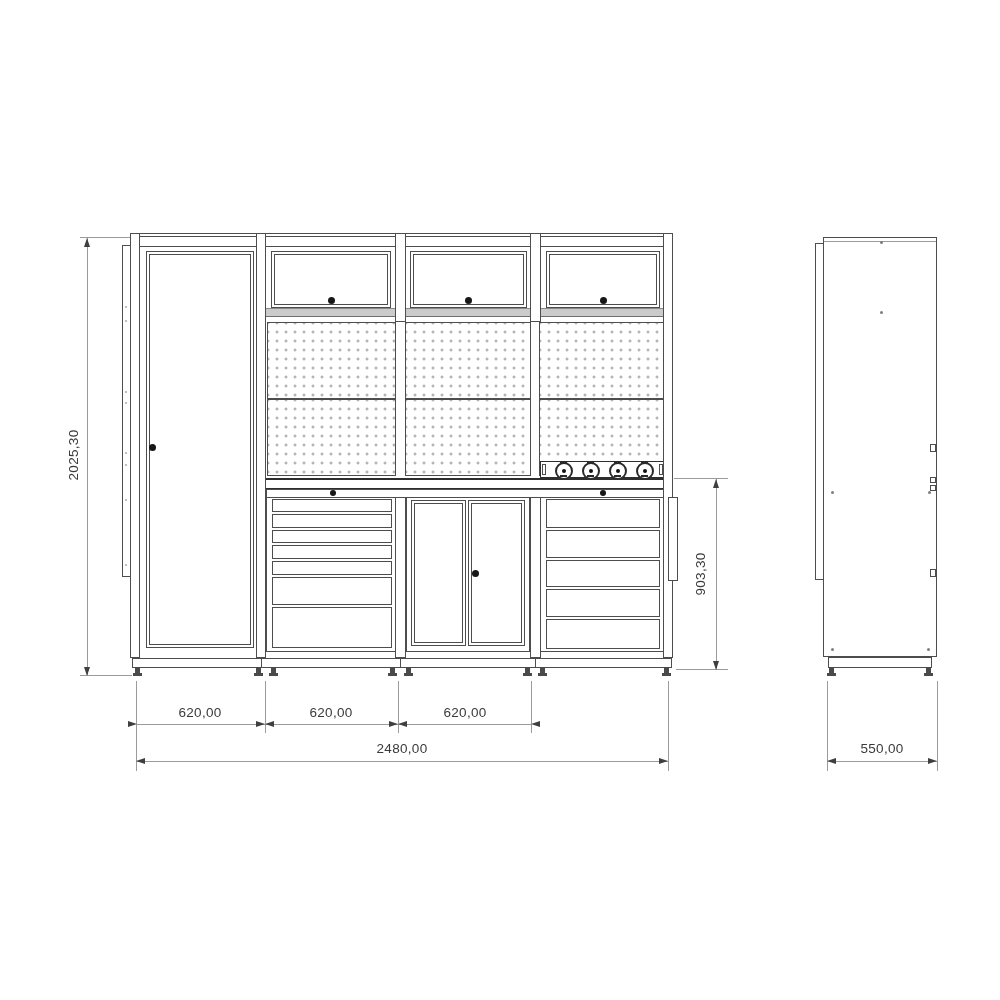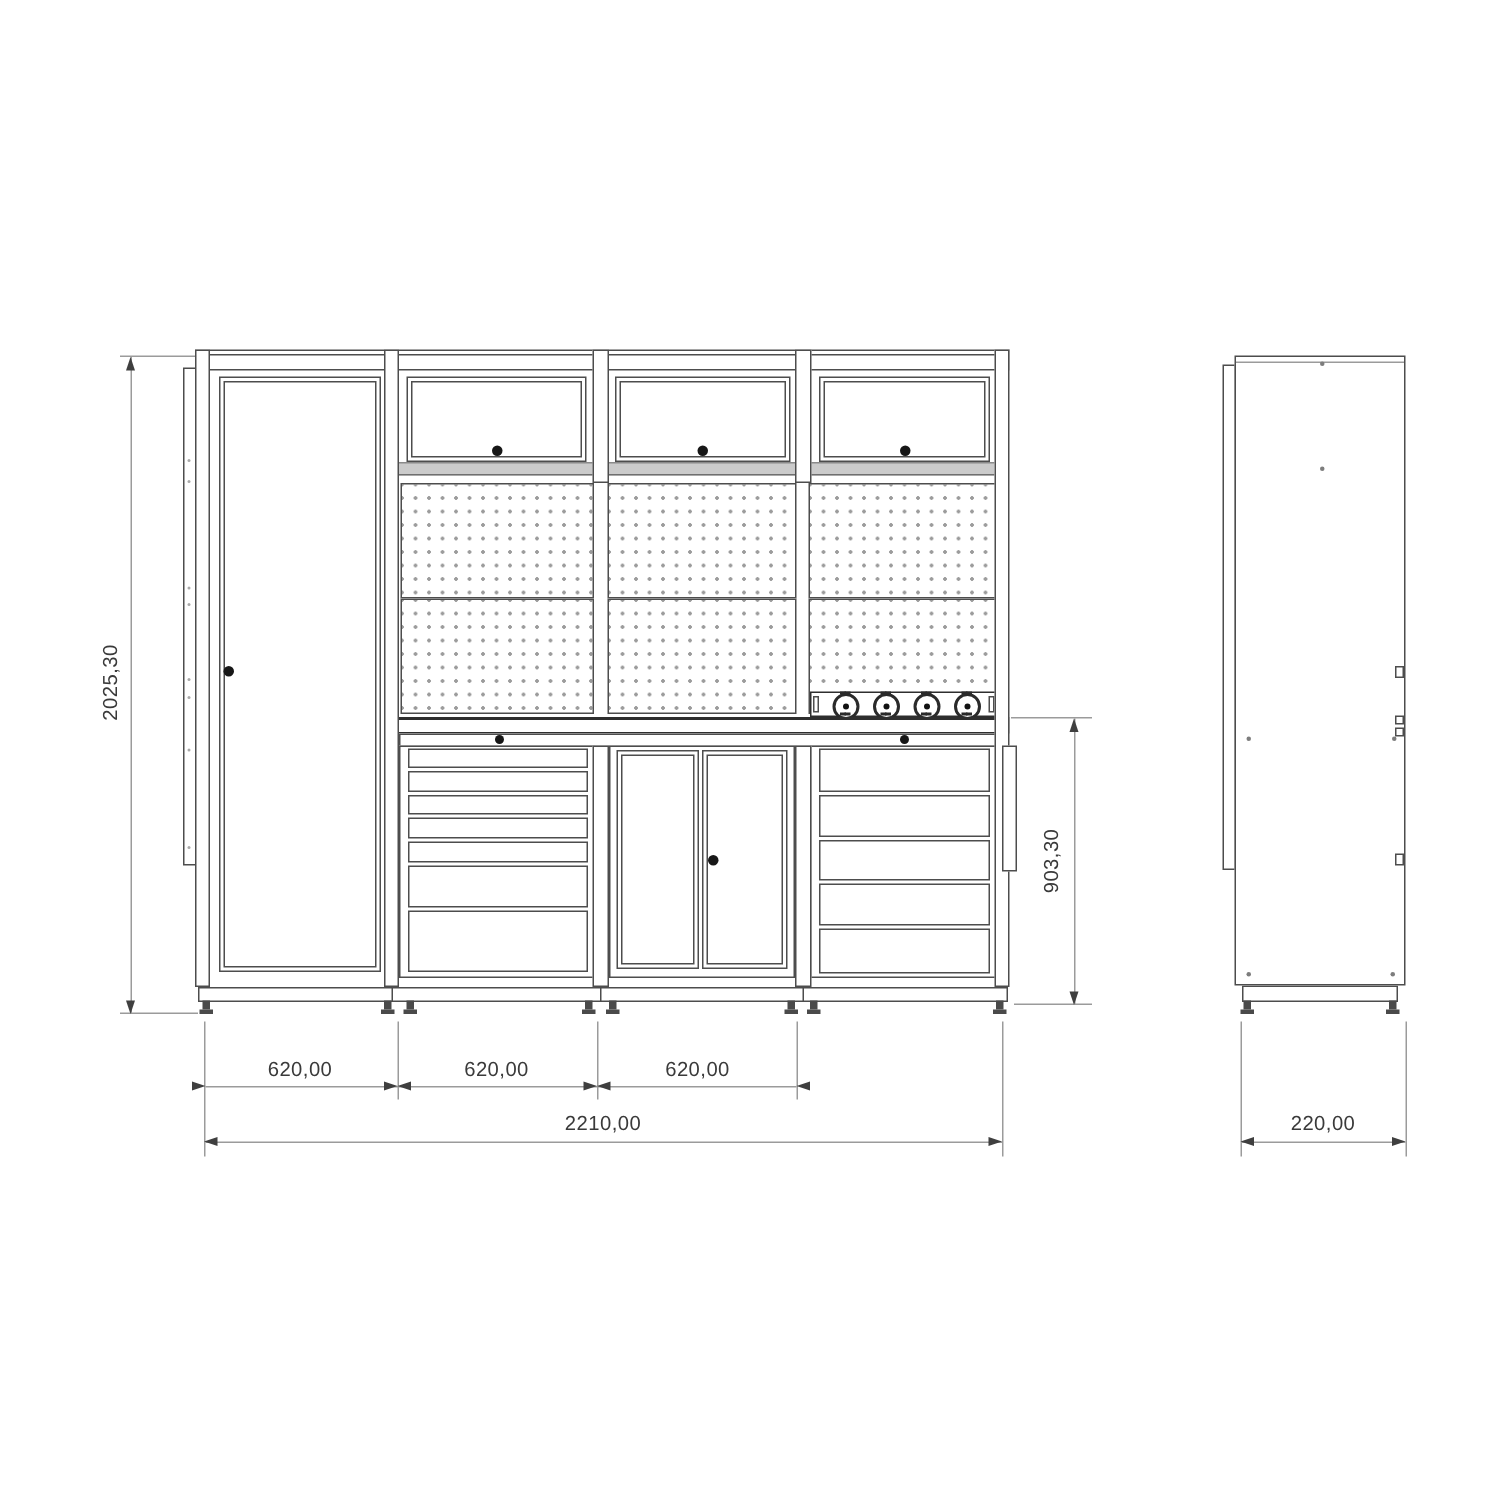--- a/index.html
+++ b/index.html
@@ -181,23 +181,23 @@
     <div class="arr arrL" style="left:398px;top:721px;"></div>
     <div class="arr arrR" style="left:389px;top:721px;"></div>
     <div class="arr arrL" style="left:531px;top:721px;"></div>
     <div class="a dimtext" style="left:165px;top:706px;width:70px;">620,00</div>
     <div class="a dimtext" style="left:296px;top:706px;width:70px;">620,00</div>
     <div class="a dimtext" style="left:430px;top:706px;width:70px;">620,00</div>
 
     <div class="a ln" style="left:137px;top:761px;width:531px;height:1px;"></div>
     <div class="arr arrL" style="left:136px;top:758px;"></div>
     <div class="arr arrR" style="left:659px;top:758px;"></div>
-    <div class="a dimtext" style="left:362px;top:742px;width:80px;">2210,00</div>
+    <div class="a dimtext" style="left:362px;top:742px;width:80px;">2480,00</div>
 
     <div class="a ln" style="left:827px;top:681px;width:1px;height:90px;"></div>
     <div class="a ln" style="left:937px;top:681px;width:1px;height:90px;"></div>
     <div class="a ln" style="left:828px;top:761px;width:109px;height:1px;"></div>
     <div class="arr arrL" style="left:827px;top:758px;"></div>
     <div class="arr arrR" style="left:928px;top:758px;"></div>
-    <div class="a dimtext" style="left:847px;top:742px;width:70px;">220,00</div>
+    <div class="a dimtext" style="left:847px;top:742px;width:70px;">550,00</div>
   </div>
 
 </div>
 
 </body></html>

